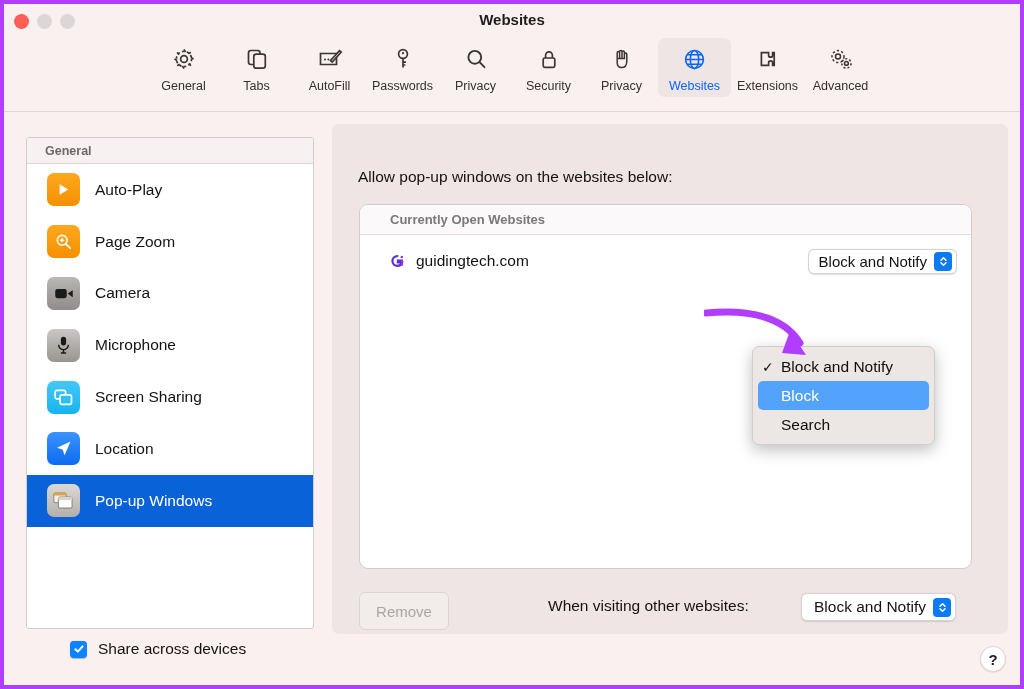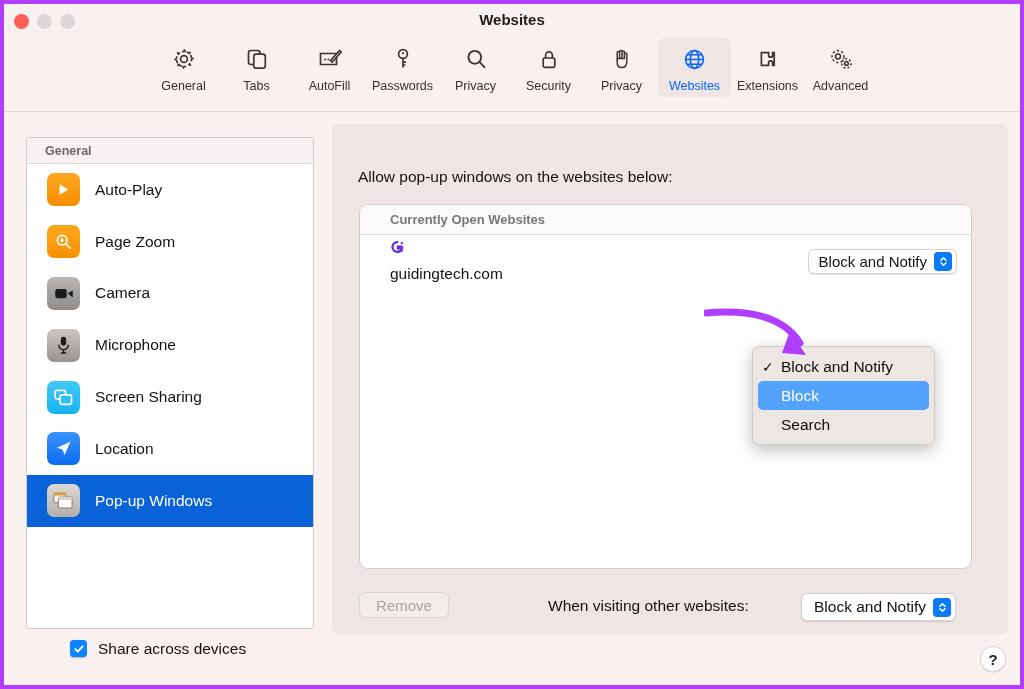--- a/index.html
+++ b/index.html
@@ -134,21 +134,21 @@
   .ic-downloads{ background: linear-gradient(180deg,#8a7bf0,#6a56e0); }
   .ic-notify   { background: #fbfbfb; border: 1px solid #eceaea; }
   .ic-popup    { background: linear-gradient(180deg,#dcd9d6,#b4afaa); }
 
   #sidebar-scroll { height: calc(100% - 26px); overflow: hidden; }
 
   
   #share-row {
     position: absolute;
     left: 22px; top: 528px;
-    display: flex; align-items: flex-start; gap: 11px; padding-left: 44px;
+    display: flex; align-items: center; gap: 11px; padding-left: 44px;
   }
   #share-box {
     width: 17px; height: 17px;
     border-radius: 4px;
     background: #0a84ff;
     display: flex; align-items: center; justify-content: center;
     box-shadow: 0 0.5px 1px rgba(0,0,0,0.25);
   }
   #share-label { font-size: 15.5px; color: #141312; }
 
@@ -184,21 +184,21 @@
     font-size: 13px;
     font-weight: bold;
     color: #7d7776;
   }
   .site-row {
     height: 52px;
     display: flex; align-items: center;
     padding: 0 14px 0 30px;
     justify-content: space-between;
   }
-  .site-left { display: flex; align-items: flex-start; gap: 9px; flex-direction: column; }
+  .site-left { display: flex; align-items: flex-end; gap: 9px; }
   .site-name { font-size: 15.5px; color: #141312; }
   .favicon {
     width: 17px; height: 17px;
     display: flex; align-items: center; justify-content: center;
   }
 
   
   .popup-btn {
     height: 25px;
     background: #ffffff;
@@ -230,21 +230,21 @@
   
   #main-footer {
     position: absolute;
     left: 0; right: 0; top: 458px;
     height: 52px;
     display: flex; align-items: center;
   }
   #remove-btn {
     position: absolute;
     left: 27px; top: 10px;
-    width: 90px; height: 26px;
+    width: 90px; height: 38px;
     background: #f2eceb;
     border: 1px solid #ddd5d4;
     border-radius: 6px;
     display: flex; align-items: center; justify-content: center;
     font-size: 15px;
     color: #aaa4a3;
   }
   #visiting-label {
     position: absolute;
     left: 216px; top: 15px;

